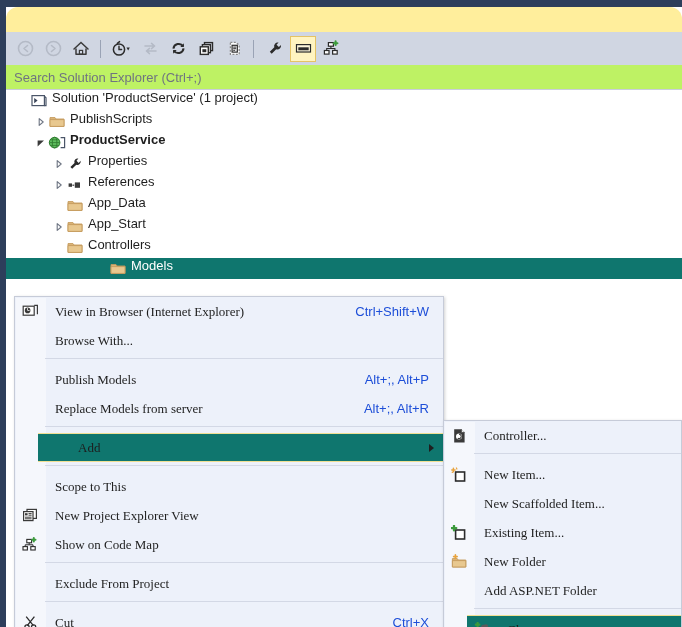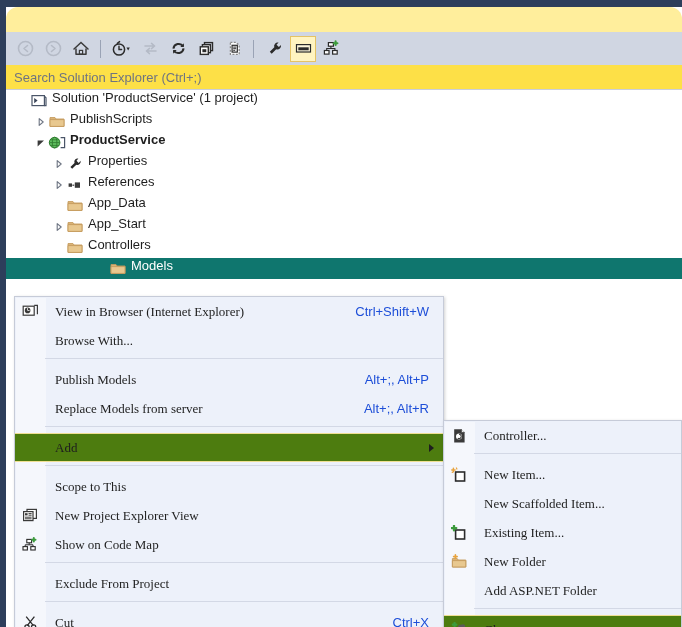--- a/index.html
+++ b/index.html
@@ -39,21 +39,21 @@
     position:relative;
   }
   .tb-btn:first-child{margin-left:6px;}
   .tb-btn.sel{background:#FFF4C1;border:1px solid #E5C365;box-sizing:border-box;}
   .tb-sep{width:1px;height:18px;background:#9AA3B5;margin:0 6px;}
   .tb-btn svg{display:block;}
 
   
   .tw-search{
     position:absolute;left:6px;top:65px;width:676px;height:24px;
-    background:#fde047;border-bottom:1px solid #C9CEDB;
+    background:#bef264;border-bottom:1px solid #C9CEDB;
     display:flex;align-items:center;
   }
   .tw-search .ph{padding-left:8px;color:#6F7480;font-size:13px;}
 
   
   .tw-tree{
     position:absolute;left:6px;top:90px;width:676px;height:537px;
     background:#FFFFFF;
   }
   .trow{
@@ -84,21 +84,21 @@
     z-index:40;
   }
   .ctxmenu .gutter{
     position:absolute;left:1px;top:1px;bottom:1px;width:30px;
     background:#F5F7FC;
   }
   .mi{
     position:relative;height:29px;display:flex;align-items:center;
     font-size:13px;color:#1E1E1E;z-index:2;
   }
-  .mi.hl{background:#4d7c0f;border-top:1px solid #F0E093;border-bottom:1px solid #F0E093;box-sizing:border-box;}
+  .mi.hl{background:#0f766e;border-top:1px solid #F0E093;border-bottom:1px solid #F0E093;box-sizing:border-box;margin-left:23px;}
   .mi .mi-ico{
     width:30px;height:29px;display:flex;align-items:center;justify-content:center;
     flex:0 0 30px;
   }
   .mi .mi-txt{flex:1 1 auto;padding-left:10px;white-space:nowrap;font-family:Liberation Serif, serif;}
   .mi .mi-key{padding-right:14px;white-space:nowrap;color:#1d4ed8;}
   .mi .mi-sub{
     position:absolute;right:9px;top:50%;transform:translateY(-50%);
     width:0;height:0;border-left:5px solid #1E1E1E;
     border-top:4px solid transparent;border-bottom:4px solid transparent;

